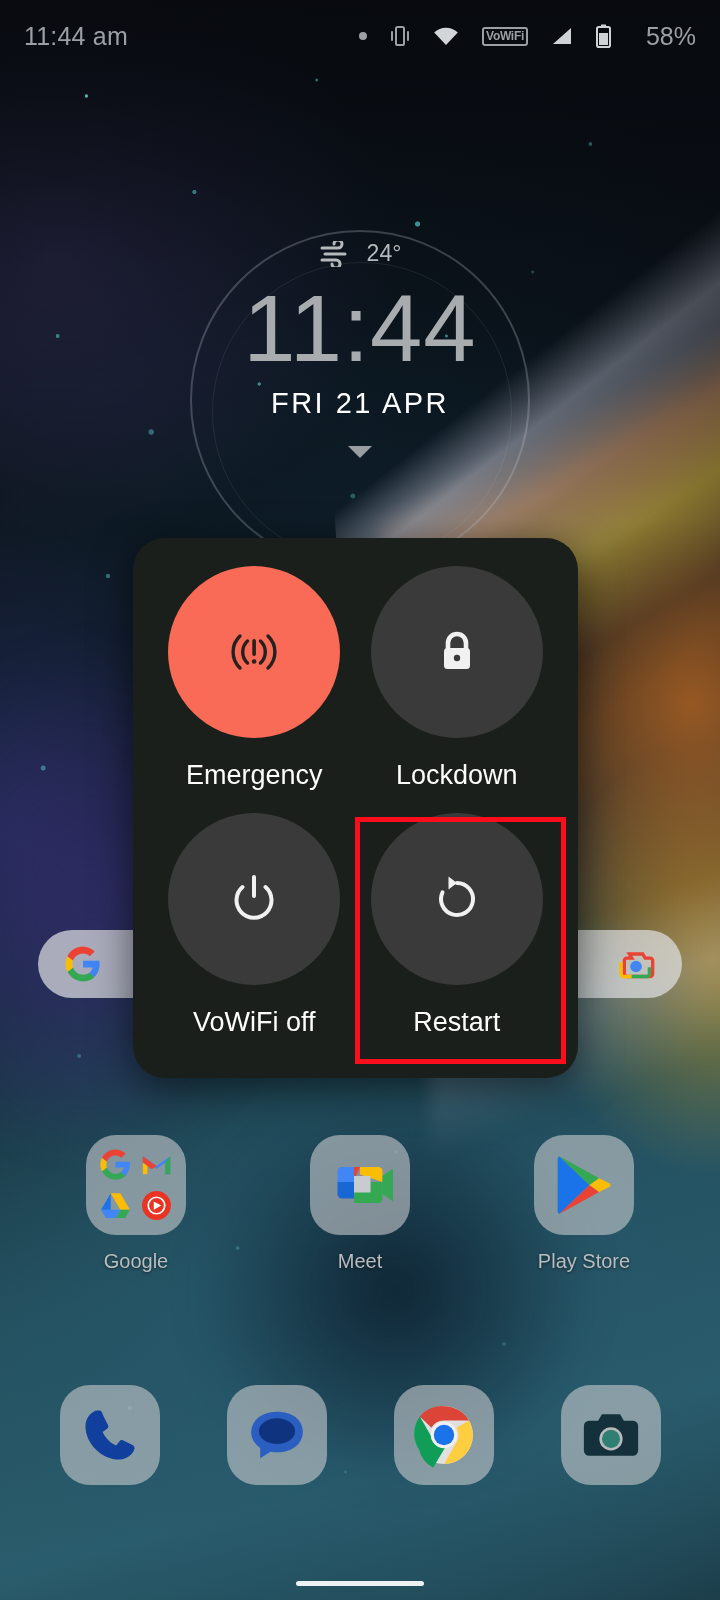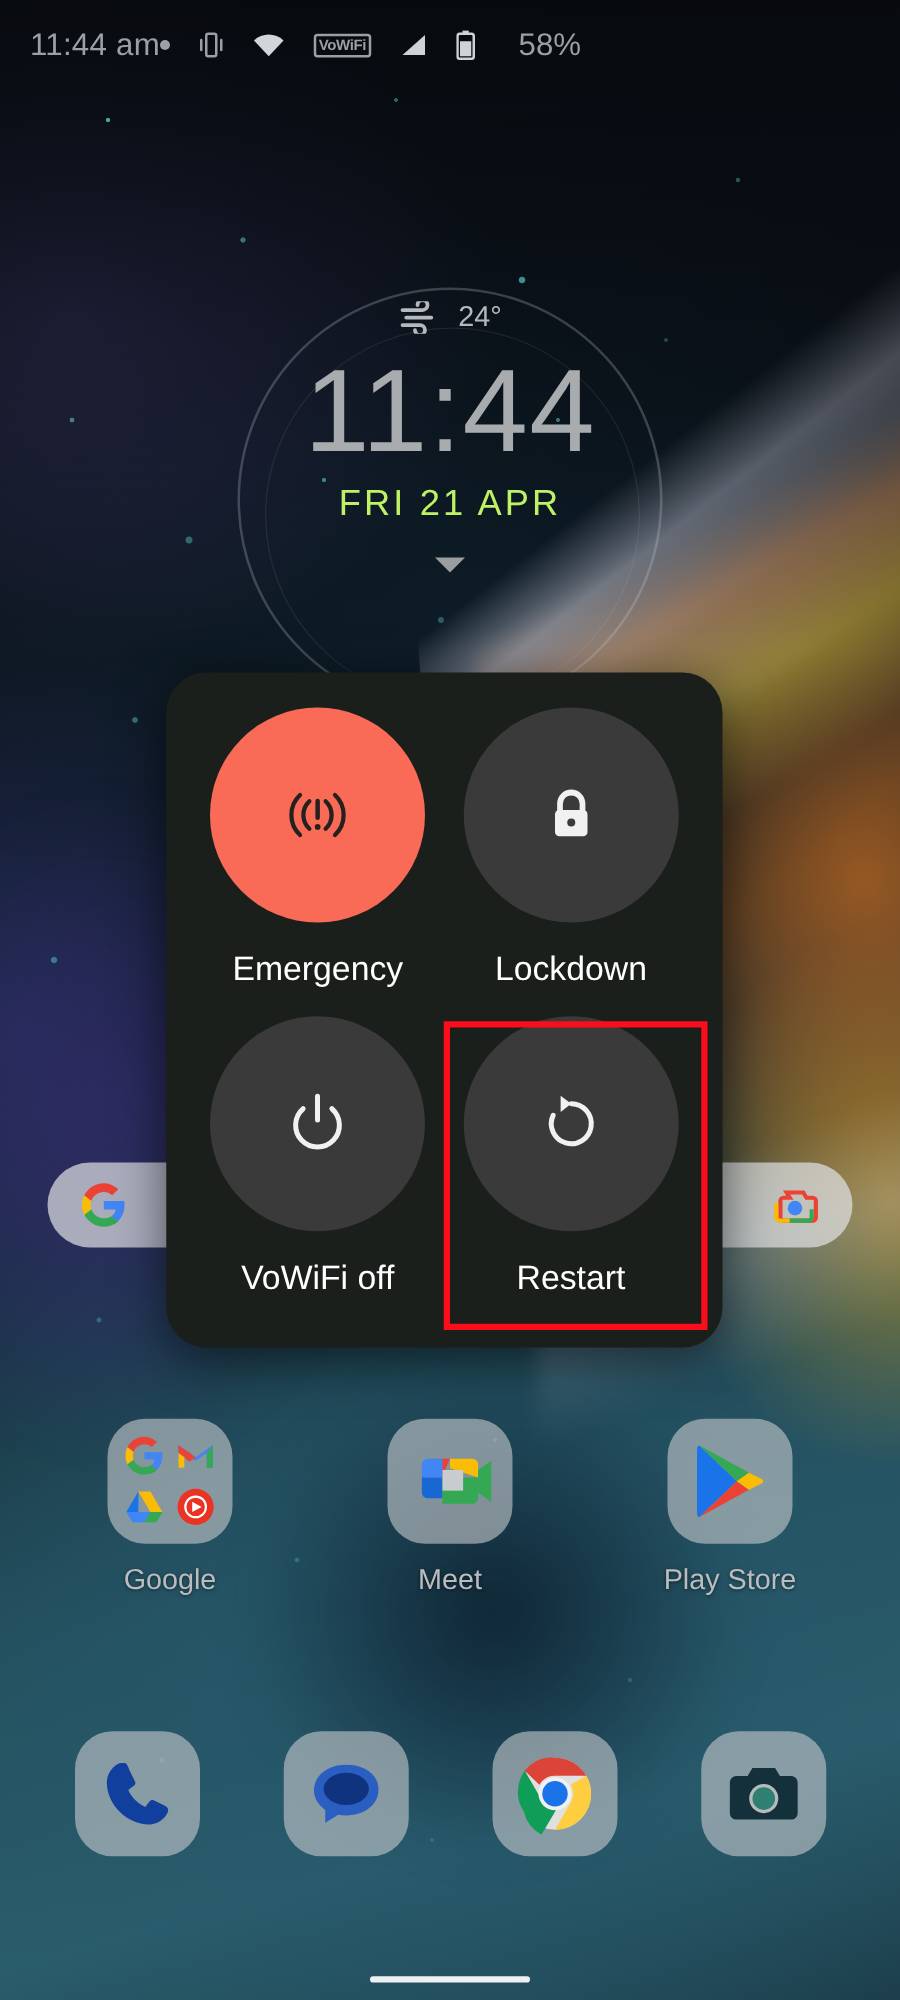--- a/index.html
+++ b/index.html
@@ -91,21 +91,21 @@
       radial-gradient(circle at 48% 92%, rgba(92,204,204,.22) 1.3px, transparent 1.9px),
       radial-gradient(circle at 82% 9%, rgba(92,204,204,.40) 1.5px, transparent 2.1px),
       radial-gradient(circle at 74% 17%, rgba(92,204,204,.32) 1.2px, transparent 1.8px);
     background-size:100% 100%;
     opacity:.95;
   }
 
   
   #status-bar {
     position:absolute; left:0; top:0; width:720px; height:72px;
-    display:flex; align-items:center; 
+    display:flex; align-items:center; justify-content:space-between;
     padding:0 24px; z-index:30;
   }
   .sb-time { color:#9aa0a4; font-size:25px; letter-spacing:.2px; }
   .sb-right { display:flex; align-items:center; gap:23px; }
   .sb-dot { width:8px; height:8px; border-radius:50%; background:#9aa0a4; }
   .sb-icon { display:block; }
   .sb-vowifi {
     border:2px solid #9aa0a4; border-radius:3px;
     font-size:12px; font-weight:bold; color:#9aa0a4;
     padding:0 2px; line-height:15px; letter-spacing:-.3px;
@@ -115,21 +115,21 @@
   
   #clock-widget {
     position:absolute; left:0; top:240px; width:720px;
     text-align:center; z-index:5;
   }
   .weather-row { display:flex; align-items:center; justify-content:center; gap:12px; margin-bottom:14px; }
   .weather-temp { color:#b6b9bc; font-size:23px; }
   .clock-time {
     color:#a9acae; font-size:94px; font-weight:300; letter-spacing:1px; line-height:1.02;
   }
-  .clock-date { color:#bef264; font-size:29px; letter-spacing:2.5px; margin-top:10px; }
+  .clock-date { color:#ffffff; font-size:29px; letter-spacing:2.5px; margin-top:10px; }
   .clock-chevron {
     width:0; height:0; margin:26px auto 0;
     border-left:12px solid transparent; border-right:12px solid transparent;
     border-top:12px solid #9b9ea0;
   }
 
   
   #search-pill {
     position:absolute; left:38px; top:930px; width:644px; height:68px;
     background:rgba(225,227,230,.70); border-radius:34px;
@@ -142,21 +142,21 @@
   #app-row-1 { left:0; top:1135px; padding:0 24px; }
   #dock-row  { left:0; top:1385px; padding:0 26px; }
   .app-cell { flex:1; display:flex; flex-direction:column; align-items:center; }
   .app-tile {
     width:100px; height:100px; border-radius:30px;
     background:rgba(196,199,202,.62);
     display:flex; align-items:center; justify-content:center;
     position:relative;
   }
   .app-label {
-    margin-top:15px; color:#b9bdc0; font-size:23px;
+    margin-top:15px; color:#b9bdc0; font-size:20px;
     text-shadow:0 1px 3px rgba(0,0,0,.55); white-space:nowrap;
   }
   .folder-grid {
     width:78px; height:78px; display:grid;
     grid-template-columns:1fr 1fr; grid-template-rows:1fr 1fr;
     gap:3px; place-items:center;
   }
   .folder-grid > * { width:33px; height:33px; }
 
   

